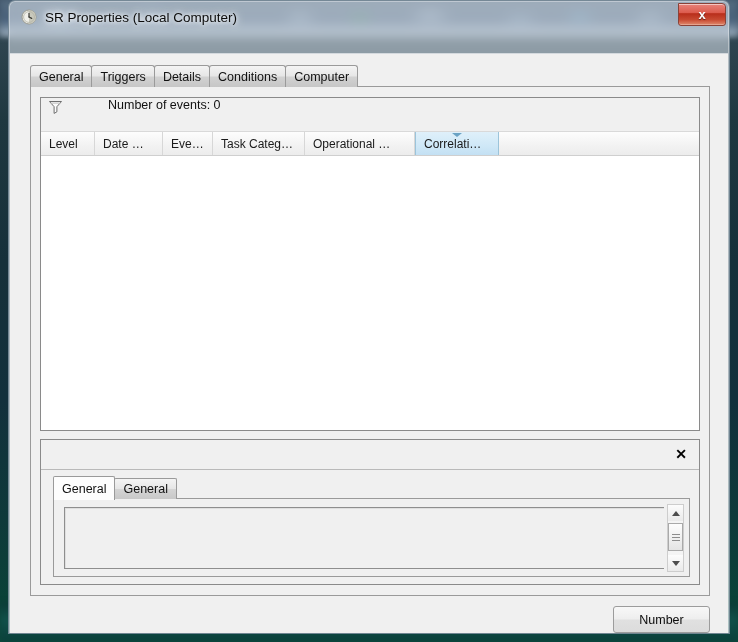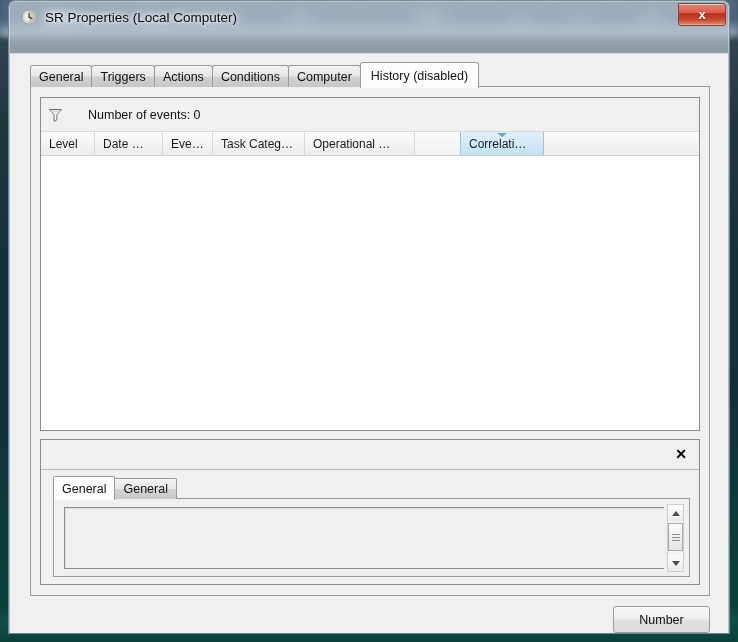--- a/index.html
+++ b/index.html
@@ -135,22 +135,22 @@
   #events-group {
     position: absolute; left: 9px; top: 10px;
     width: 660px; height: 334px;
     border: 1px solid #8a8a8a;
     background: #fff;
   }
   #filter-bar {
     height: 34px;
     background: #f0f0f0;
     border-bottom: 1px solid #d9d9d9;
-    display: flex; align-items: center;
-    padding-left: 6px; gap: 2px;
+    display: flex; align-items: flex-start;
+    padding-left: 6px; gap: 22px;
   }
   #funnel-icon { width: 17px; height: 17px; display: block; }
   #events-count { font-size: 12.5px; color: #111; margin-left: 22px; }
 
   #col-header {
     height: 24px;
     display: flex;
     background: linear-gradient(180deg,#fbfbfb 0%, #f1f1f1 100%);
     border-bottom: 1px solid #cfcfcf;
   }
@@ -160,21 +160,20 @@
     font-size: 12px; color: #1a1a1a;
     border-right: 1px solid #d7d7d7;
     background: linear-gradient(180deg,#fdfdfd 0%, #f3f3f3 55%, #ececec 100%);
     cursor: pointer; white-space: nowrap; overflow: hidden;
     position: relative;
   }
   .col.sorted {
     background: linear-gradient(180deg,#dff0fa 0%, #cfe8f7 60%, #c3e0f3 100%);
     border-right: 1px solid #9cc4da;
     border-left: 1px solid #9cc4da;
-    margin-left: 45px;
   }
   .sort-arrow {
     position: absolute; top: 1px; left: 50%;
     transform: translateX(-50%);
     width: 0; height: 0;
     border-left: 5px solid transparent;
     border-right: 5px solid transparent;
     border-top: 4px solid #6ba3c4;
   }
   #list-body { background: #fff; height: 274px; }
@@ -300,30 +299,27 @@
   <div id="client">
 
     <div id="tabstrip">
       <div class="tab">
           <span>General</span>
         </div>
       <div class="tab">
           <span>Triggers</span>
         </div>
       <div class="tab">
-          <span>Actions</span>
+          <span>Details</span>
         </div>
       <div class="tab">
           <span>Conditions</span>
         </div>
       <div class="tab">
           <span>Computer</span>
-        </div>
-      <div class="tab selected">
-          <span>History (disabled)</span>
         </div>
     </div>
 
     <div id="tabpanel">
 
       <div id="events-group">
 
         <div id="filter-bar">
           <svg id="funnel-icon" viewBox="0 0 17 17">
             <path d="M2.5 3.5 h12 l-4.6 5.2 v5.1 l-2.8 1.6 v-6.7 Z" fill="#fbfbfb" stroke="#6e6e6e" stroke-width="1" stroke-linejoin="round"></path>

